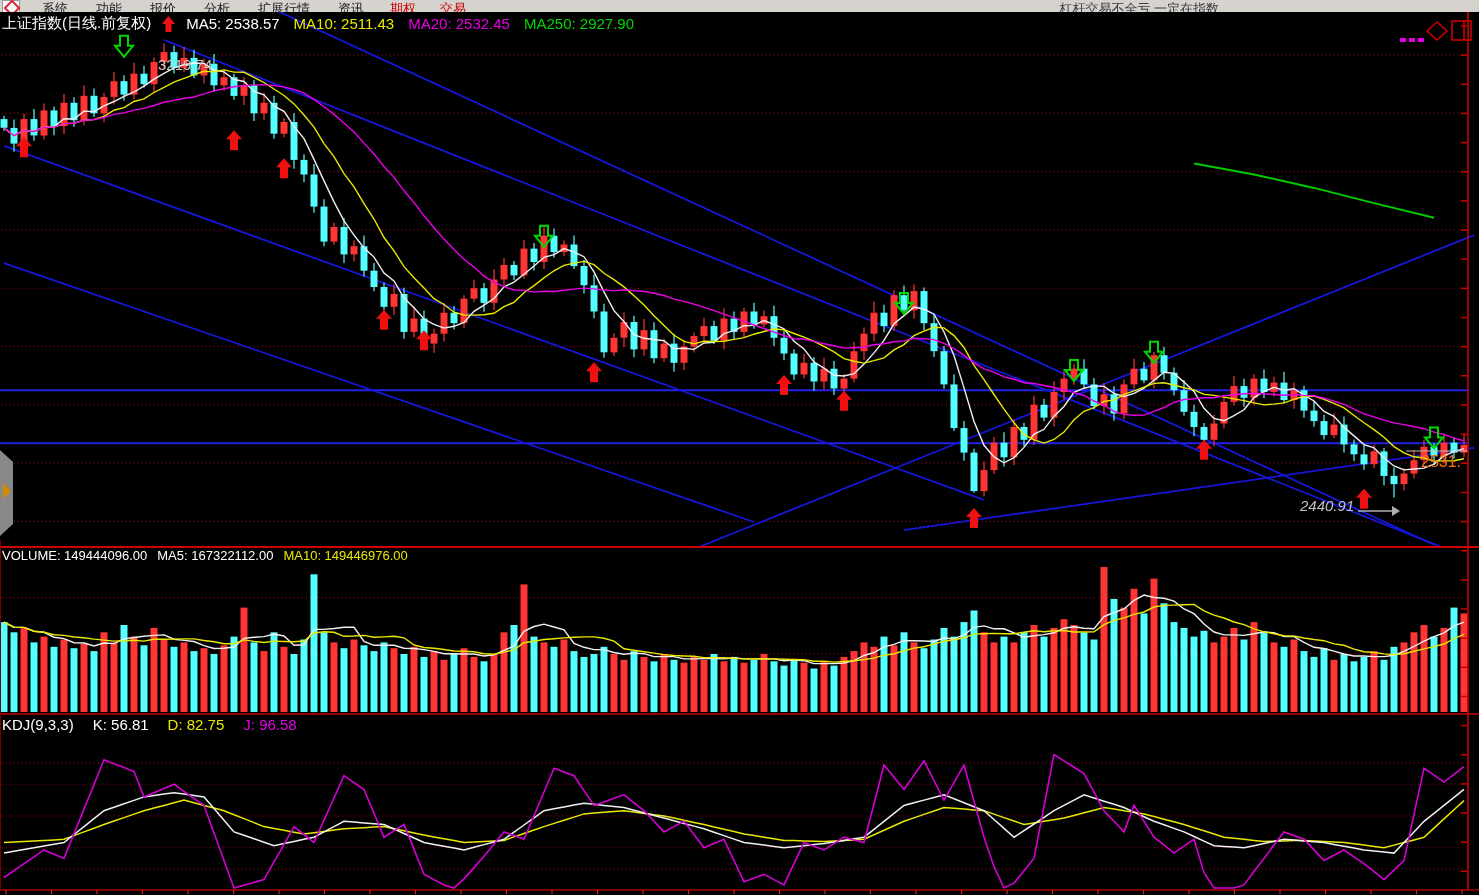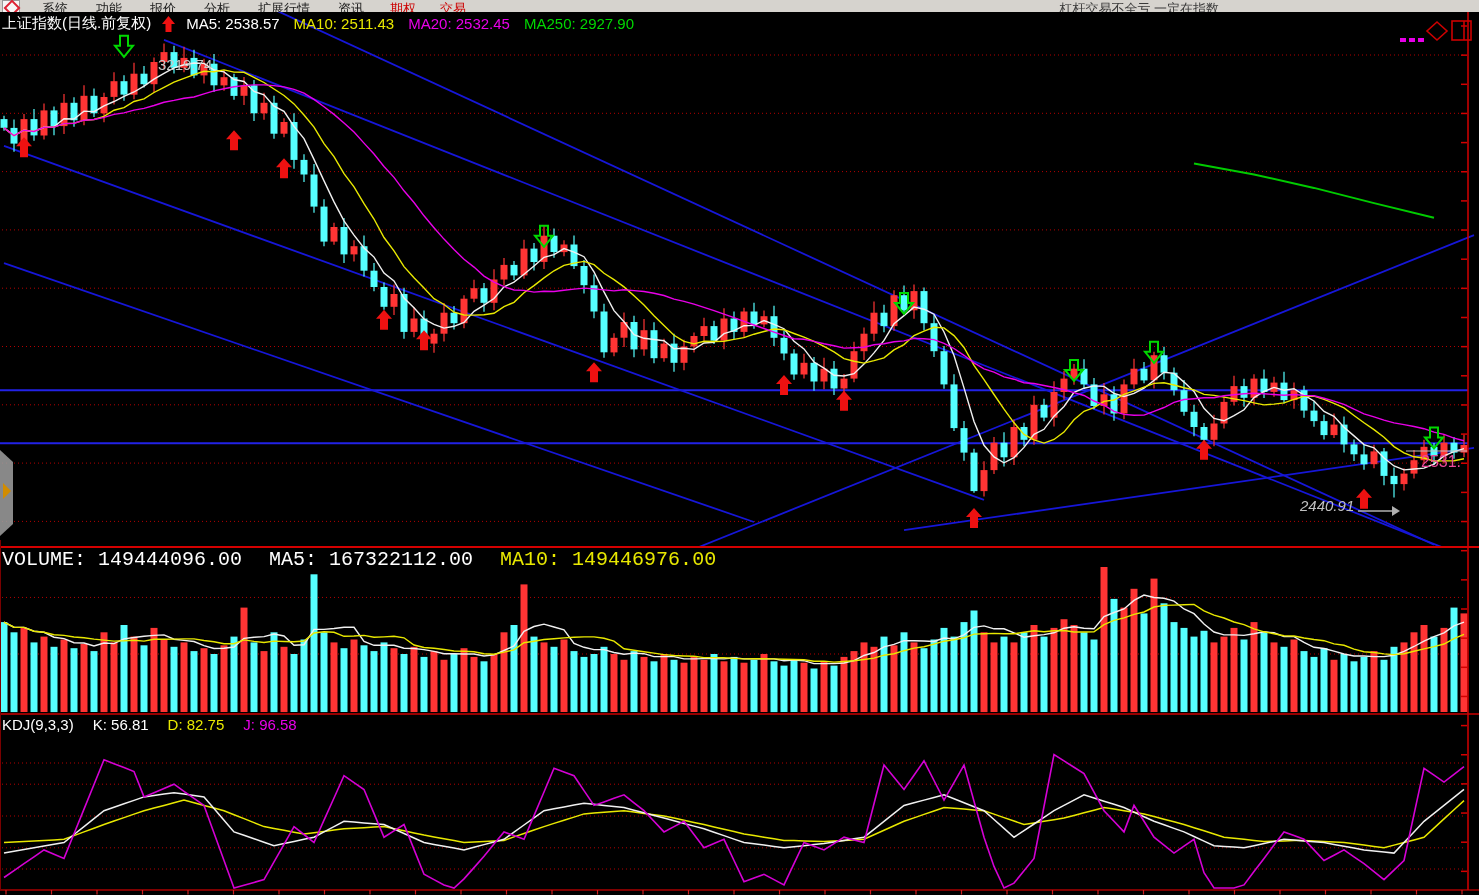--- a/index.html
+++ b/index.html
@@ -18,22 +18,22 @@
   #menubar .spacer{flex:1;}
   #menubar .right{padding:6px 260px 0 0;color:#3a3a3a;white-space:nowrap;}
   
   #chart{position:absolute;left:0;top:0;}
   
   .ovl{position:absolute;white-space:nowrap;pointer-events:none;}
   #titlebar{left:2px;top:14px;font-size:15px;display:flex;gap:14px;align-items:center;}
   .t-white{color:#ffffff;} .t-yellow{color:#e8e800;} .t-mag{color:#e800e8;} .t-green{color:#00d800;}
   #peak-label{left:158px;top:56px;color:#c8c8c8;font-size:15px;}
   #trough-label{left:1300px;top:497px;color:#c0c0c0;font-size:15px;font-style:italic;}
-  #lastprice-label{left:1421px;top:453px;color:#ec4899;font-size:16px;}
-  #volhdr{left:2px;top:548px;font-size:20px;display:flex;gap:27px;font-family:Liberation Mono, monospace;}
+  #lastprice-label{left:1421px;top:453px;color:#f97316;font-size:16px;}
+  #volhdr{left:2px;top:548px;font-size:13px;display:flex;gap:10px;}
   #kdjhdr{left:2px;top:716px;font-size:15px;display:flex;gap:19px;}
   
   #slidetab{position:absolute;left:0;top:450px;width:13px;height:86px;background:#9b9b9b;
     clip-path:polygon(0 0,100% 14%,100% 86%,0 100%);opacity:.88;}
   #slidetab .arr{position:absolute;left:3px;top:33px;width:0;height:0;
     border-left:8px solid #f0a000;border-top:8px solid transparent;border-bottom:8px solid transparent;}
 </style>
 </head>
 <body>
 

